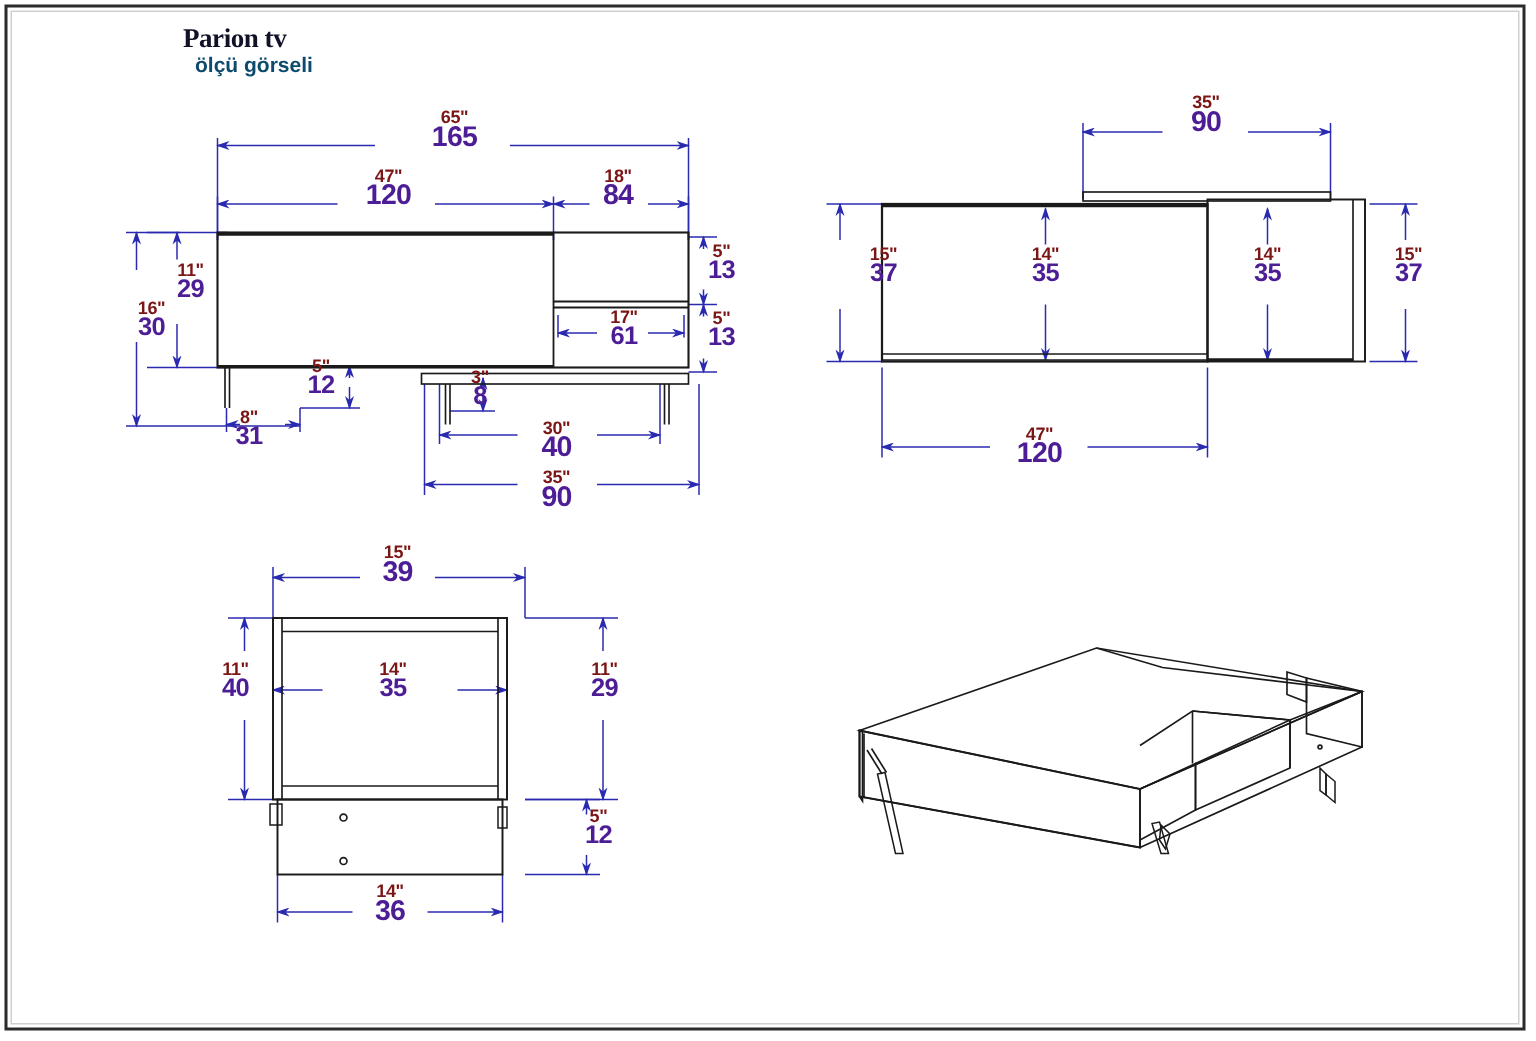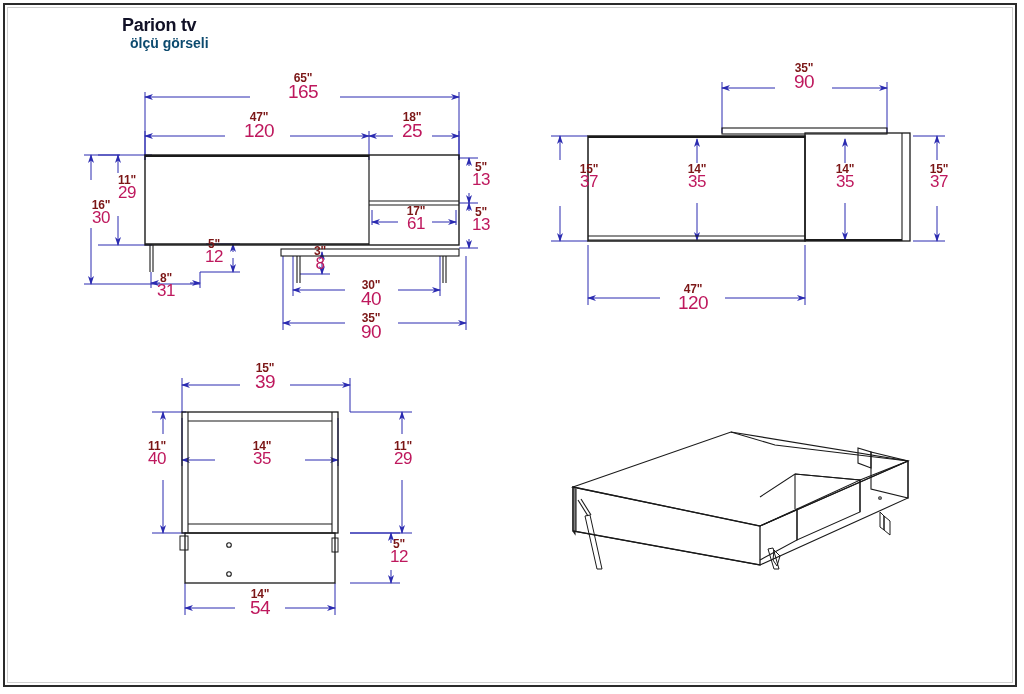--- a/index.html
+++ b/index.html
@@ -38,20 +38,21 @@
     position: absolute;
     left: 122px; top: 16px;
     width: 220px;
   }
   .title-main {
     font-size: 18px;
     font-weight: bold;
     color: #111127;
     letter-spacing: -0.3px;
     line-height: 19px;
+    font-family: Liberation Serif, serif;
   }
   .title-sub {
     font-size: 14px;
     font-weight: bold;
     color: #0c4a6e;
     line-height: 16px;
     margin-left: 8px;
   }
   
   .dim {
@@ -63,22 +64,22 @@
   .dim .inch {
     display: block;
     font-size: 12px;
     font-weight: bold;
     color: #7b1616;
     letter-spacing: -0.2px;
   }
   .dim .cm {
     display: block;
     font-size: 19px;
-    font-weight: normal;
-    color: #be185d;
+    font-weight: bold;
+    color: #4c1d95;
     letter-spacing: -0.5px;
     margin-top: -2px;
   }
   .dim.small .cm { font-size: 17px; }
 </style>
 </head>
 <body>
 
 <div id="page">
 
@@ -332,21 +333,21 @@
     <span class="cm">165</span>
   </div>
 
   <div class="dim" style="left:224px; top:111px; width:70px;">
     <span class="inch">47"</span>
     <span class="cm">120</span>
   </div>
 
   <div class="dim" style="left:390px; top:111px; width:44px;">
     <span class="inch">18"</span>
-    <span class="cm">25</span>
+    <span class="cm">84</span>
   </div>
 
   <div class="dim small" style="left:108px; top:174px; width:38px;">
     <span class="inch">11"</span>
     <span class="cm">29</span>
   </div>
 
   <div class="dim small" style="left:84px; top:199px; width:34px;">
     <span class="inch">16"</span>
     <span class="cm">30</span>
@@ -442,16 +443,16 @@
     <span class="cm">29</span>
   </div>
 
   <div class="dim small" style="left:384px; top:538px; width:30px;">
     <span class="inch">5"</span>
     <span class="cm">12</span>
   </div>
 
   <div class="dim" style="left:235px; top:588px; width:50px;">
     <span class="inch">14"</span>
-    <span class="cm">54</span>
+    <span class="cm">36</span>
   </div>
 
 </div>
 
 </body></html>

